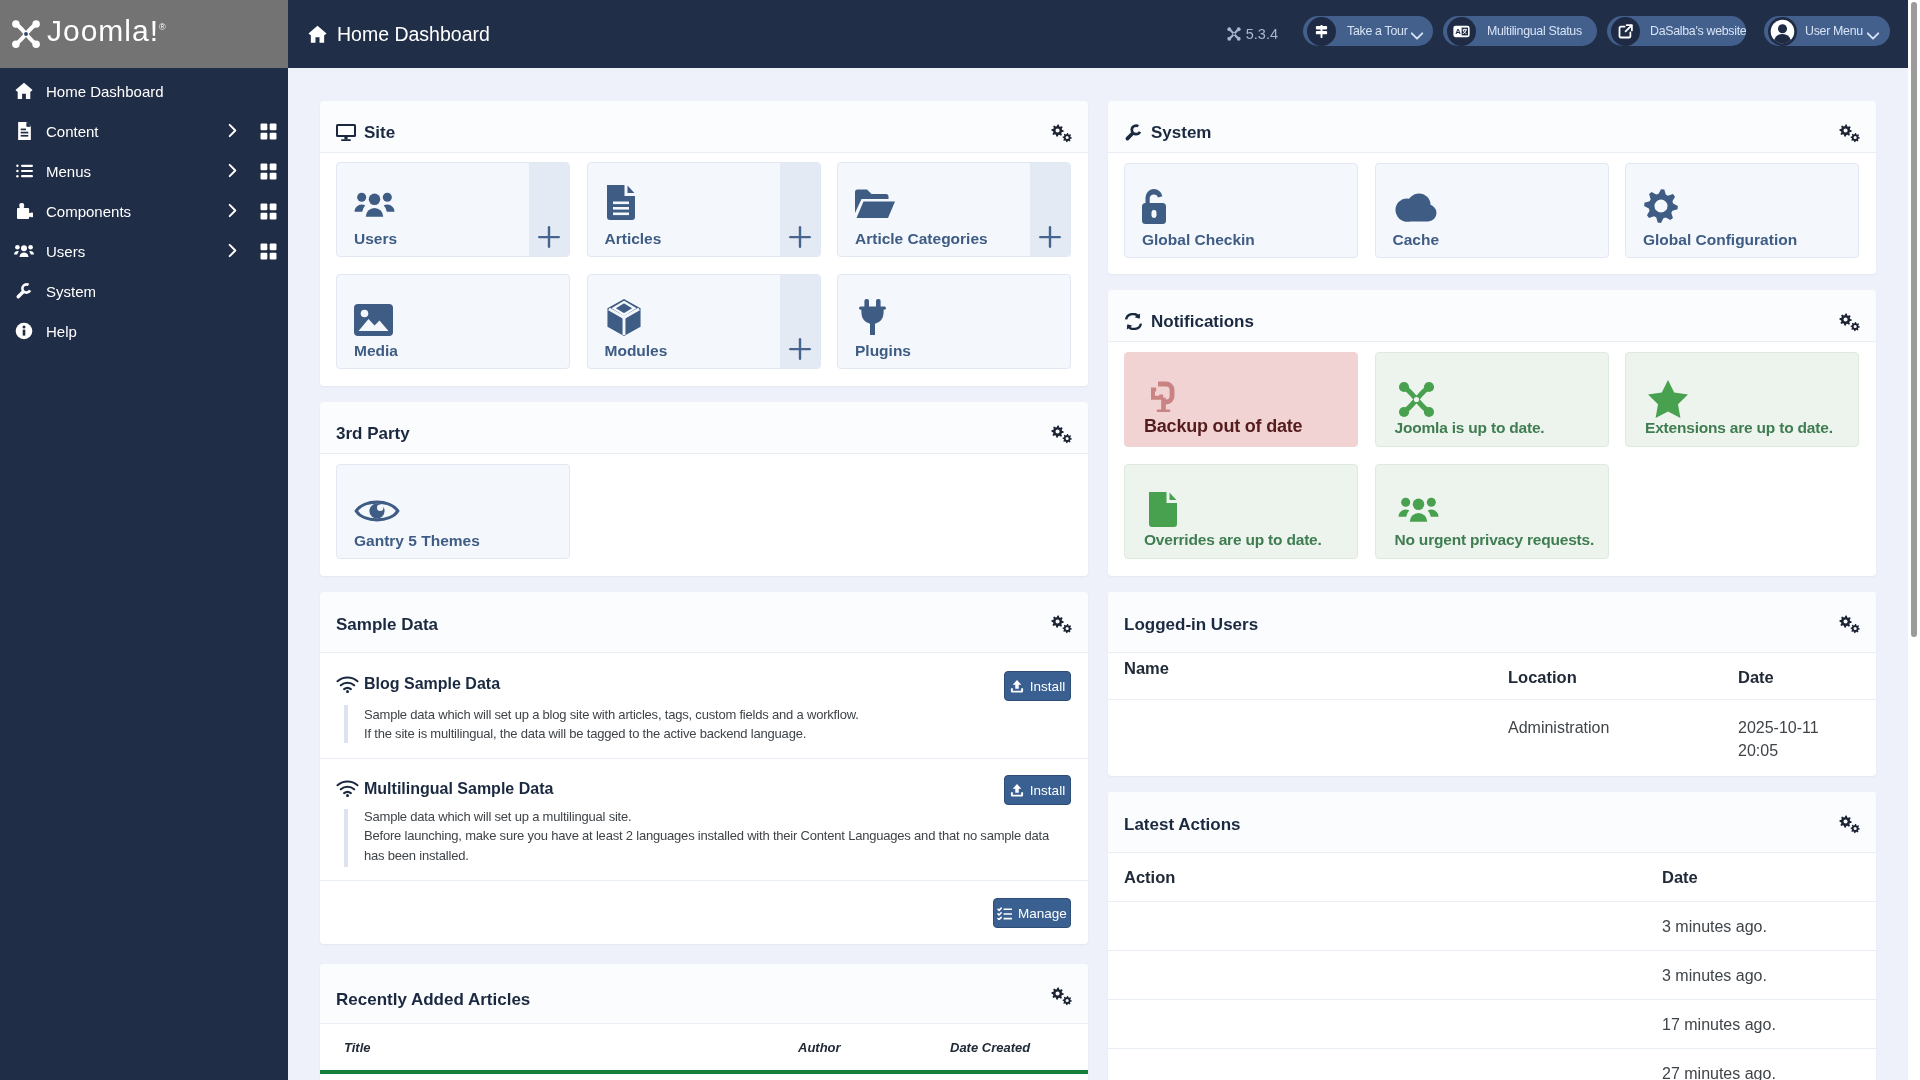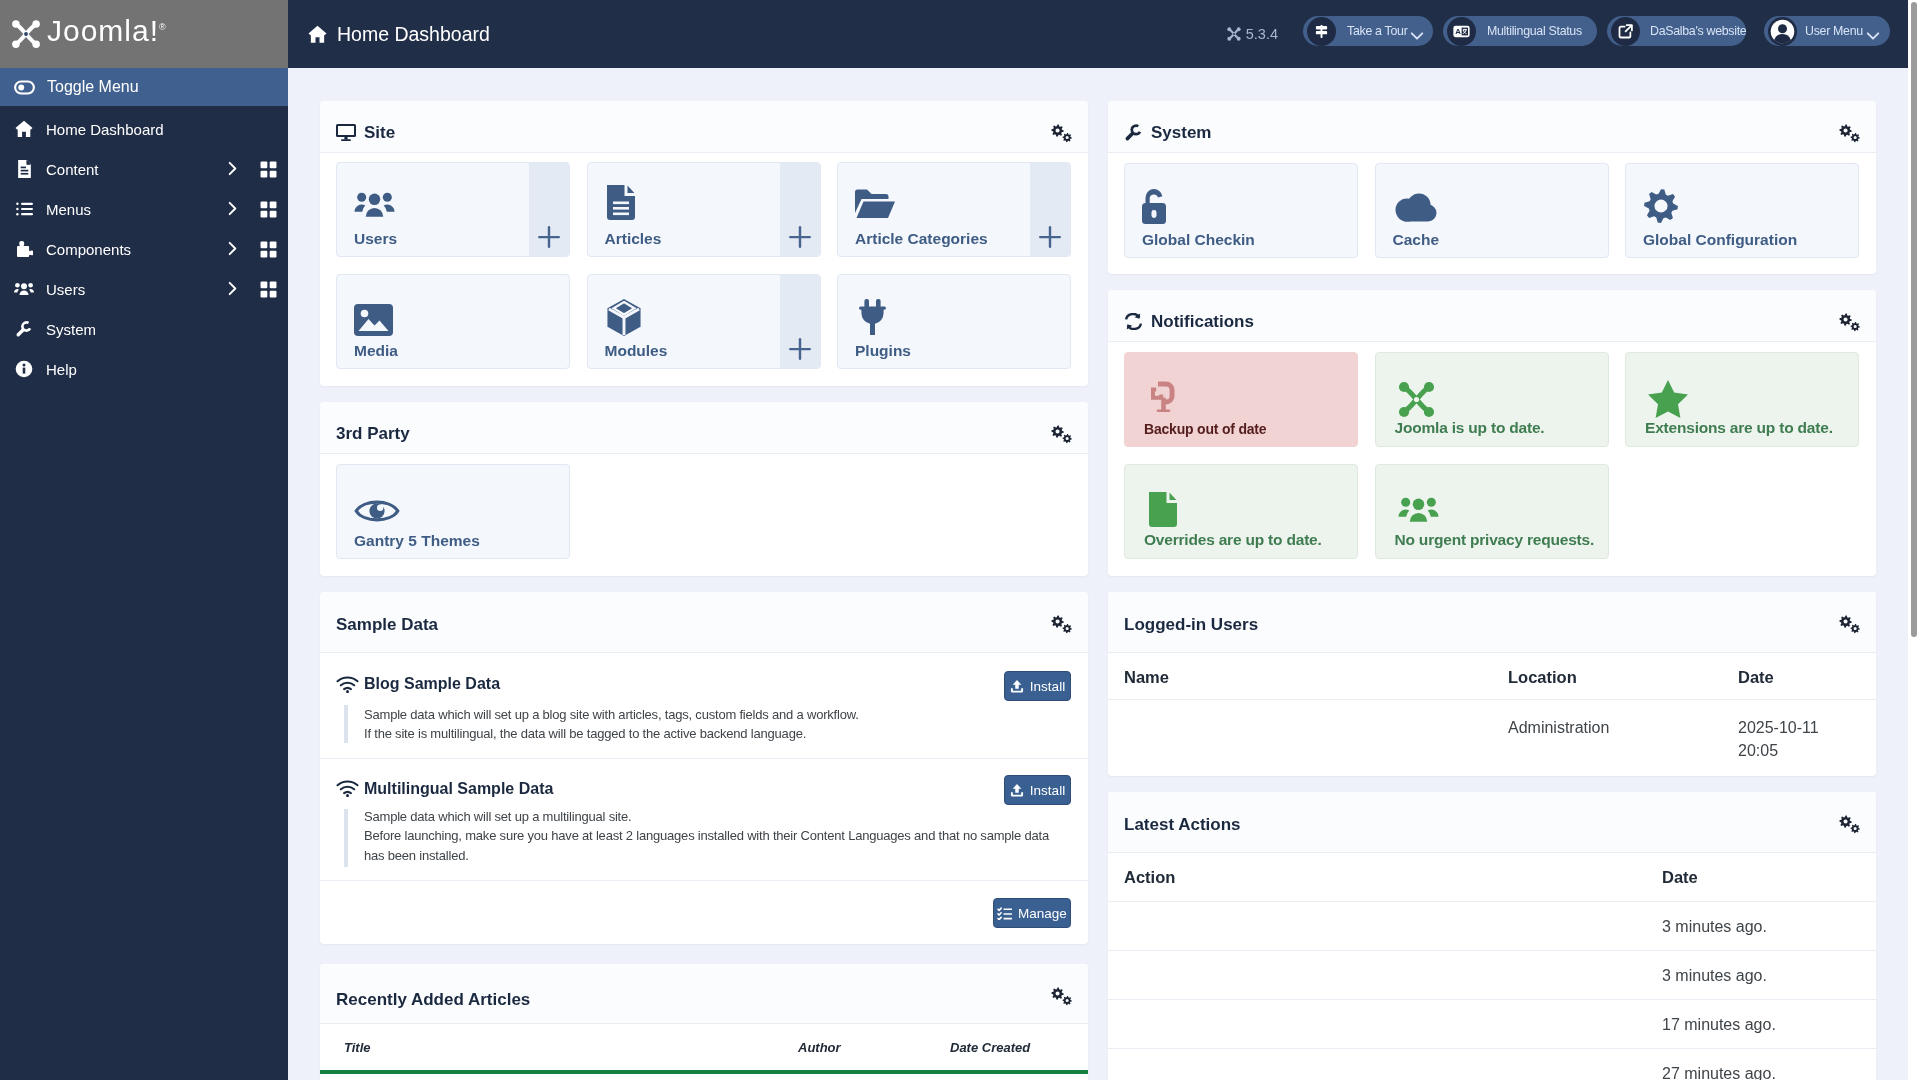--- a/index.html
+++ b/index.html
@@ -132,27 +132,20 @@
       </svg>
     </div>
     <span class="plabel" style="margin-left:8px;">User Menu</span>
     <svg width="14" height="14" viewBox="0 0 16 16" style="position:absolute;right:10px;top:13px;">
         <path d="M2 5 L8 11 L14 5" stroke="#d7e3f5" stroke-width="2.2" fill="none" stroke-linecap="round" stroke-linejoin="round"></path>
       </svg>
   </div>
 </div>
 
 <div class="sidebar">
-  <div class="togglerow">
-    <svg width="21" height="15" viewBox="0 0 22 15">
-      <rect x="1.2" y="1.2" width="19.6" height="12.6" rx="6.3" stroke="#fff" stroke-width="2.2" fill="none"></rect>
-      <circle cx="7.6" cy="7.5" r="3.1" fill="#fff"></circle>
-    </svg>
-    Toggle Menu
-  </div>
   <div style="height:3px"></div>
   <div class="sitem"><span class="sic">
     <svg width="18" height="18" viewBox="0 0 16 16" fill="#fff">
           <path d="M8 0.6 L15.6 7.2 L13.9 8.6 L13.6 8.4 V15 H9.7 V10.4 H6.3 V15 H2.4 V8.4 L2.1 8.6 L0.4 7.2 Z"></path>
         </svg>
     </span>Home Dashboard</div>
   <div class="sitem"><span class="sic">
     <svg width="15" height="18" viewBox="0 0 14 17" fill="#fff">
           <path d="M1 0 H9 L13 4 V17 H1 Z M9 0.5 V4.5 H12.8" stroke="none"></path>
           <path d="M9 0 L13 4 H9 Z" fill="#202d46"></path>
@@ -517,21 +510,21 @@
         <span class="tic" style="top:28px;left:24px;">
       <svg width="31" height="34" viewBox="0 0 31 34">
             <g fill="#c98383">
               <path d="M9 0.5 H17 a8.5 8.5 0 0 1 8.5 8.5 V15 a8.5 8.5 0 0 1 -8.5 8.5 H15 V18.6 H17 A3.6 3.6 0 0 0 20.6 15 V9 A3.6 3.6 0 0 0 17 5.4 H9 Z"></path>
               <rect x="12.2" y="16.6" width="4.6" height="13"></rect>
               <rect x="7.6" y="28.5" width="13.8" height="2.6" rx="1.3"></rect>
               <path d="M2 6.5 H7.2 V10.4 H5.9 V14.8 H10.3 V13.5 H14.2 V18.7 H2 Z"></path>
             </g>
           </svg>
       </span>
-        <span class="tlabel" style="font-size:14px;margin-top:24px;">Backup out of date</span>
+        <span class="tlabel" style="font-size:18px;margin-top:24px;">Backup out of date</span>
     </div>
     <div class="ntile green">
         <span class="tic" style="top:28px;left:22px;">
       <svg width="37" height="37" viewBox="0 0 40 40">
       <g stroke="#48a14f" stroke-width="5.4" fill="none" stroke-linecap="round">
               <path d="M7,7 C 15,12 25,28 33,33"></path>
               <path d="M33,7 C 25,12 15,28 7,33"></path>
             </g>
       <g fill="#48a14f">
               <circle cx="6.5" cy="6.5" r="5.5"></circle>
@@ -580,21 +573,21 @@
   <div class="chead h61">
       <span class="ctitle noicon">Logged-in Users</span>
     <svg class="gears" width="21" height="19" viewBox="0 0 21 19">
         <g fill="#1d2433" fill-rule="evenodd">
           <path transform="scale(0.41)" d="M31.00,16.00 L30.71,18.93 L26.16,20.21 L25.15,22.11 L26.61,26.61 L24.33,28.47 L20.21,26.16 L18.15,26.79 L16.00,31.00 L13.07,30.71 L11.79,26.16 L9.89,25.15 L5.39,26.61 L3.53,24.33 L5.84,20.21 L5.21,18.15 L1.00,16.00 L1.29,13.07 L5.84,11.79 L6.85,9.89 L5.39,5.39 L7.67,3.53 L11.79,5.84 L13.85,5.21 L16.00,1.00 L18.93,1.29 L20.21,5.84 L22.11,6.85 L26.61,5.39 L28.47,7.67 L26.16,11.79 L26.79,13.85 Z M21.00,16.00 A5,5 0 1 0 11.00,16.00 A5,5 0 1 0 21.00,16.00 Z"></path>
           <path transform="translate(11.2,8.6) scale(0.31)" d="M31.00,16.00 L30.71,18.93 L26.16,20.21 L25.15,22.11 L26.61,26.61 L24.33,28.47 L20.21,26.16 L18.15,26.79 L16.00,31.00 L13.07,30.71 L11.79,26.16 L9.89,25.15 L5.39,26.61 L3.53,24.33 L5.84,20.21 L5.21,18.15 L1.00,16.00 L1.29,13.07 L5.84,11.79 L6.85,9.89 L5.39,5.39 L7.67,3.53 L11.79,5.84 L13.85,5.21 L16.00,1.00 L18.93,1.29 L20.21,5.84 L22.11,6.85 L26.61,5.39 L28.47,7.67 L26.16,11.79 L26.79,13.85 Z M21.00,16.00 A5,5 0 1 0 11.00,16.00 A5,5 0 1 0 21.00,16.00 Z"></path>
         </g>
       </svg>
   </div>
   <div style="position:relative;height:47px;border-bottom:1px solid #e9edf4;font-weight:bold;font-size:16.5px;color:#212b38;">
-    <span style="position:absolute;left:16px;top:15px;">Name</span>
+    <span style="position:absolute;left:16px;top:6px;">Name</span>
     <span style="position:absolute;left:400px;top:15px;">Location</span>
     <span style="position:absolute;left:630px;top:15px;">Date</span>
   </div>
   <div style="position:relative;height:75px;font-size:16px;color:#3f4449;">
     <span style="position:absolute;left:400px;top:19px;">Administration</span>
     <span style="position:absolute;left:630px;top:19px;">2025-10-11<br><span style="display:inline-block;margin-top:5px;">20:05</span></span>
   </div>
 </div>
 
 <div class="card" style="left:1108px;top:792px;width:768px;height:360px;">

